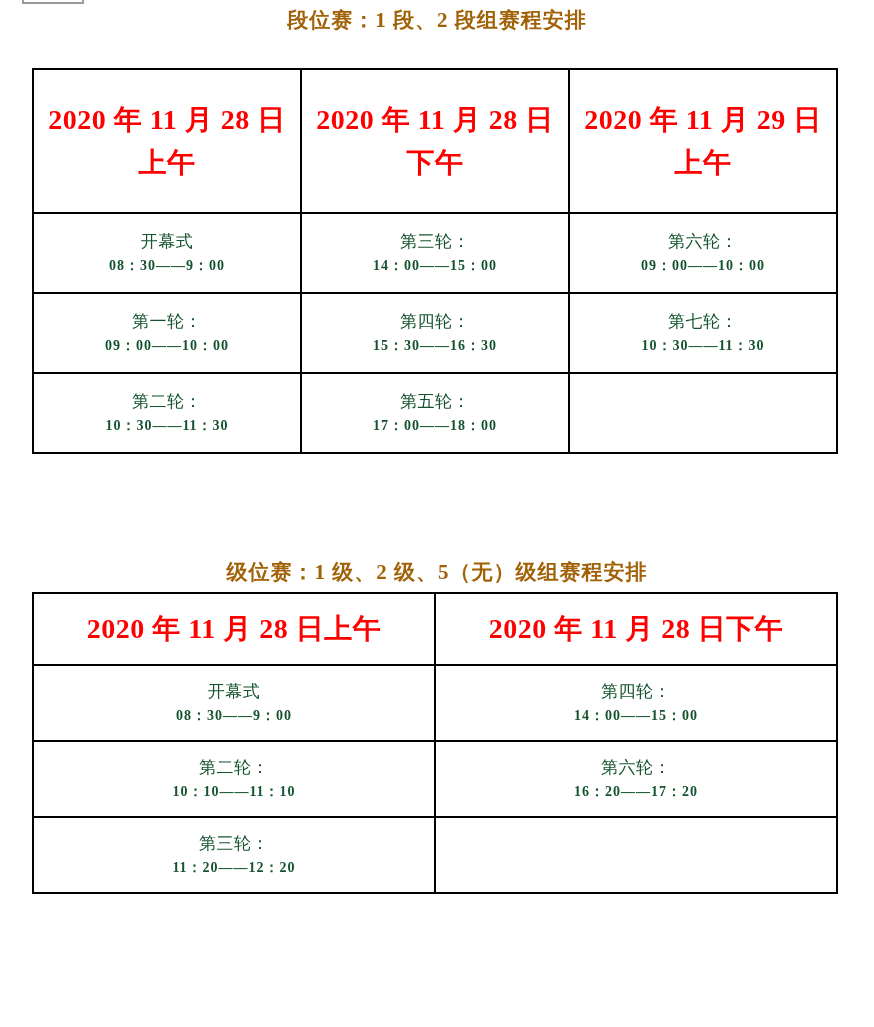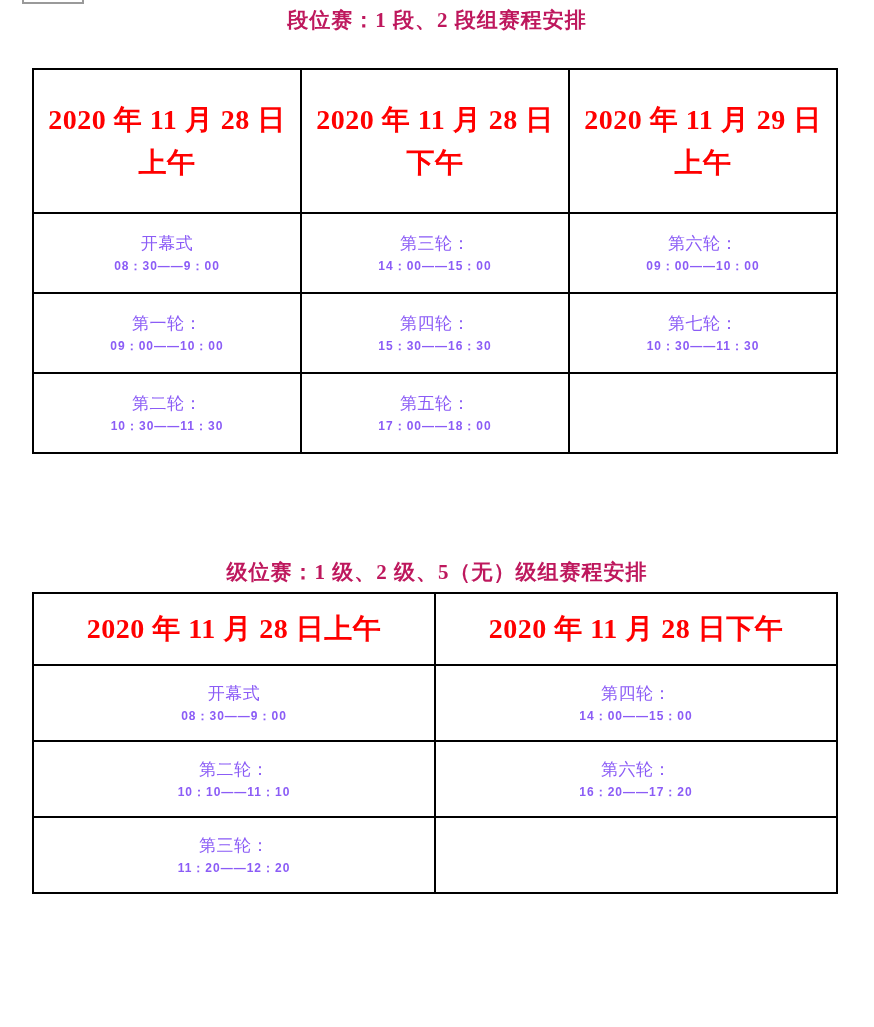--- a/index.html
+++ b/index.html
@@ -27,21 +27,21 @@
     border-right: 2px solid #9a9a9a;
     box-sizing: border-box;
   }
 
   
   .doc-title {
     position: absolute;
     left: 0;
     width: 874px;
     text-align: center;
-    color: #be185d;
+    color: #a16207;
     font-weight: bold;
     font-size: 21px;
     letter-spacing: 1px;
     font-family: "Liberation Serif", "DejaVu Serif", serif;
     white-space: nowrap;
   }
   #title-1 { top: 6px; }
   #title-2 { top: 558px; }
 
   
@@ -81,38 +81,38 @@
     line-height: 1.55;
     letter-spacing: 0.5px;
   }
   #table-dan .hdr { height: 144px; }
   #table-ji  .hdr { height: 72px; }
 
   .hdr .l1, .hdr .l2 { display: block; }
 
   
   .bdy {
-    color: #8b5cf6;
+    color: #14532d;
     font-size: 17px;
     line-height: 1.6;
     letter-spacing: 0.5px;
   }
   #table-dan .bdy { height: 80px; }
   #table-ji  .bdy { height: 76px; }
 
   .bdy .round {
     display: block;
     font-family: "Liberation Serif", "DejaVu Serif", serif;
     font-weight: normal;
   }
   .bdy .time {
     display: block;
-    font-family: Liberation Sans, sans-serif;
+    font-family: Liberation Serif, serif;
     font-weight: bold;
-    font-size: 12px;
+    font-size: 14px;
     letter-spacing: 1px;
   }
   
   .bdy.oneline .round,
   .bdy.oneline .time { display: inline; }
 
   .empty { }
 </style>
 </head>
 <body>

